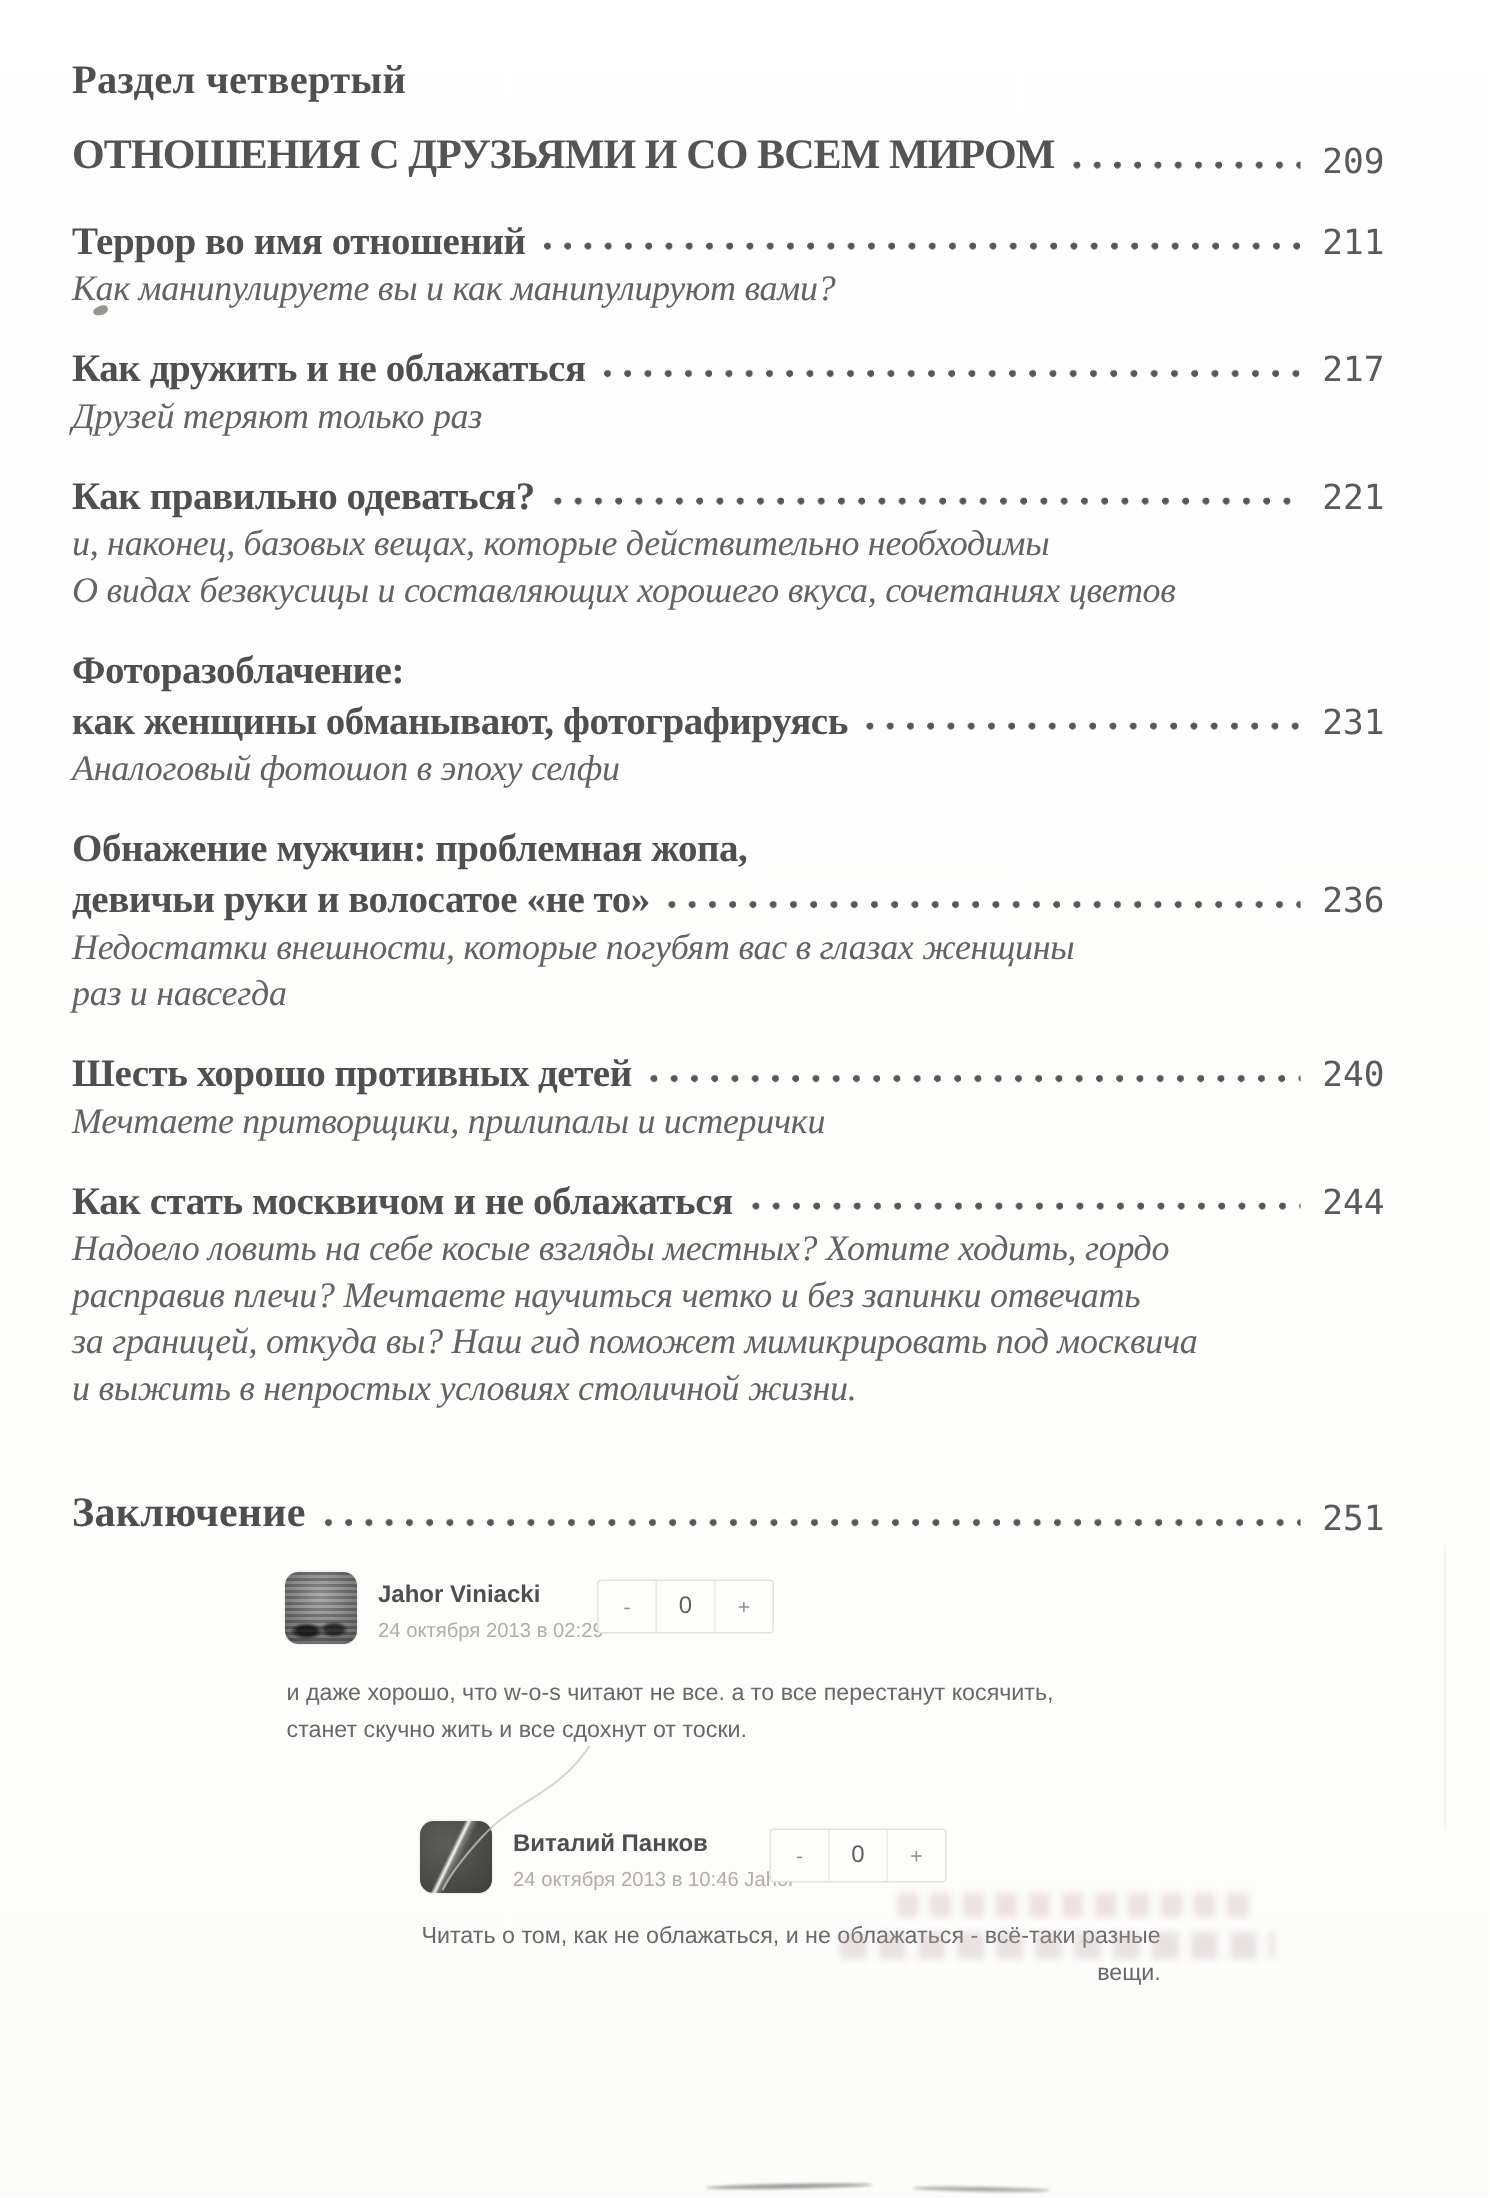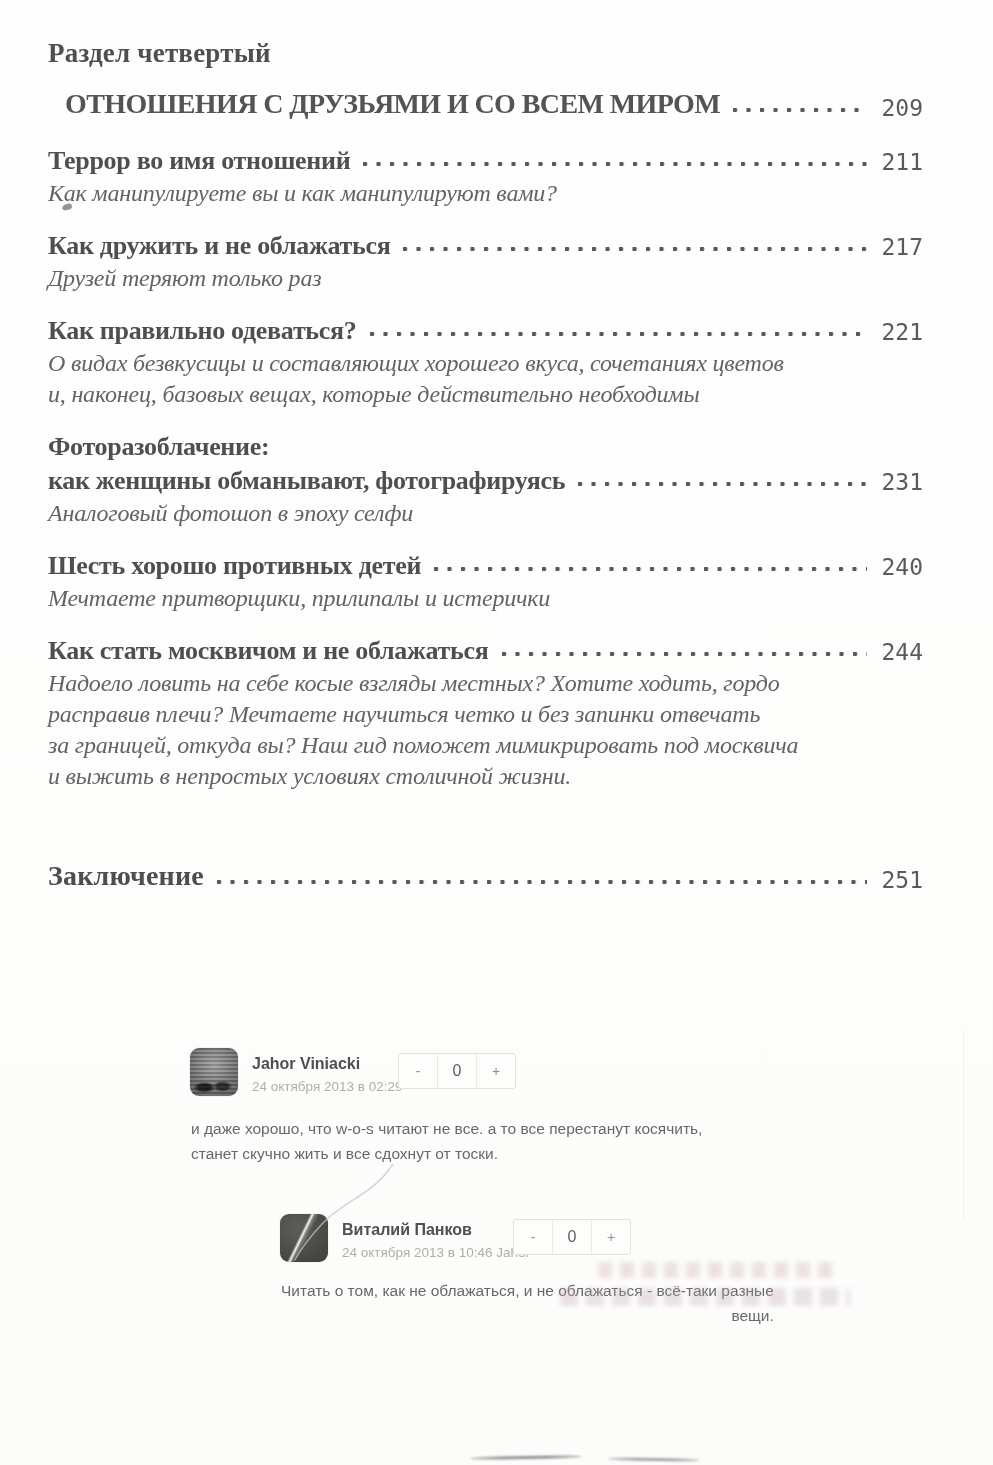--- a/index.html
+++ b/index.html
@@ -14,41 +14,41 @@
     position:absolute;left:48px;top:36px;width:875px;
   }
   .sec-label{
     font-size:27px;font-weight:700;color:#4f4f4f;line-height:34px;
     letter-spacing:0.2px;
   }
   .row{display:flex;align-items:flex-end;}
   .caps-row{margin-top:14px;}
   .caps{
     font-size:28px;font-weight:700;color:#545454;line-height:40px;
-    letter-spacing:-0.6px;white-space:nowrap;margin-left:17px;
+    letter-spacing:-0.6px;white-space:nowrap;
   }
   .entry{margin-top:20px;}
   .t-line{
     font-size:26px;font-weight:700;color:#4f4f4f;line-height:34px;
     letter-spacing:-0.3px;white-space:nowrap;
   }
   .sub{
     font-style:italic;font-size:24px;font-weight:400;color:#636363;
     line-height:31px;letter-spacing:-0.2px;
   }
   .leader{
     flex:1;height:9px;margin:0 10px 9px 12px;
     background-image:radial-gradient(circle at 3px 4px,#585858 2.1px,rgba(0,0,0,0) 2.5px);
     background-size:13.5px 9px;background-repeat:repeat-x;background-position:left bottom;
   }
   .pagenum{
     font-family:"DejaVu Sans Mono", monospace;
     font-size:23px;color:#5a5a5a;line-height:32px;min-width:46px;text-align:right;
   }
-  .concl-row{margin-top:64px;justify-content:flex-end;}
+  .concl-row{margin-top:47px;justify-content:flex-end;}
   .concl-title{
     font-size:28px;font-weight:700;color:#4e4e4e;line-height:40px;letter-spacing:0.2px;
     white-space:nowrap;
   }
 
   
   .comment{position:absolute;font-family:"Liberation Sans", sans-serif;}
   .c1{left:190px;top:1048px;width:640px;height:120px;}
   .c2{left:280px;top:1214px;width:600px;height:120px;}
   .avatar{
@@ -149,34 +149,44 @@
       </div>
       <div class="sub">Друзей теряют только раз</div>
     </div>
 
     <div class="entry">
       <div class="row">
         <span class="t-line">Как правильно одеваться?</span>
         <span class="leader"></span>
         <span class="pagenum">221</span>
       </div>
+      <div class="sub">и, наконец, базовых вещах, которые действительно необходимы</div>
       <div class="sub">О видах безвкусицы и составляющих хорошего вкуса, сочетаниях цветов</div>
-      <div class="sub">и, наконец, базовых вещах, которые действительно необходимы</div>
     </div>
 
     <div class="entry">
       <div class="t-line">Фоторазоблачение:</div>
       <div class="row">
         <span class="t-line">как женщины обманывают, фотографируясь</span>
         <span class="leader"></span>
         <span class="pagenum">231</span>
       </div>
       <div class="sub">Аналоговый фотошоп в эпоху селфи</div>
     </div>
 
+    <div class="entry">
+      <div class="t-line">Обнажение мужчин: проблемная жопа,</div>
+      <div class="row">
+        <span class="t-line">девичьи руки и волосатое «не то»</span>
+        <span class="leader"></span>
+        <span class="pagenum">236</span>
+      </div>
+      <div class="sub">Недостатки внешности, которые погубят вас в глазах женщины</div>
+      <div class="sub">раз и навсегда</div>
+    </div>
 
     <div class="entry">
       <div class="row">
         <span class="t-line">Шесть хорошо противных детей</span>
         <span class="leader"></span>
         <span class="pagenum">240</span>
       </div>
       <div class="sub">Мечтаете притворщики, прилипалы и истерички</div>
     </div>
 

